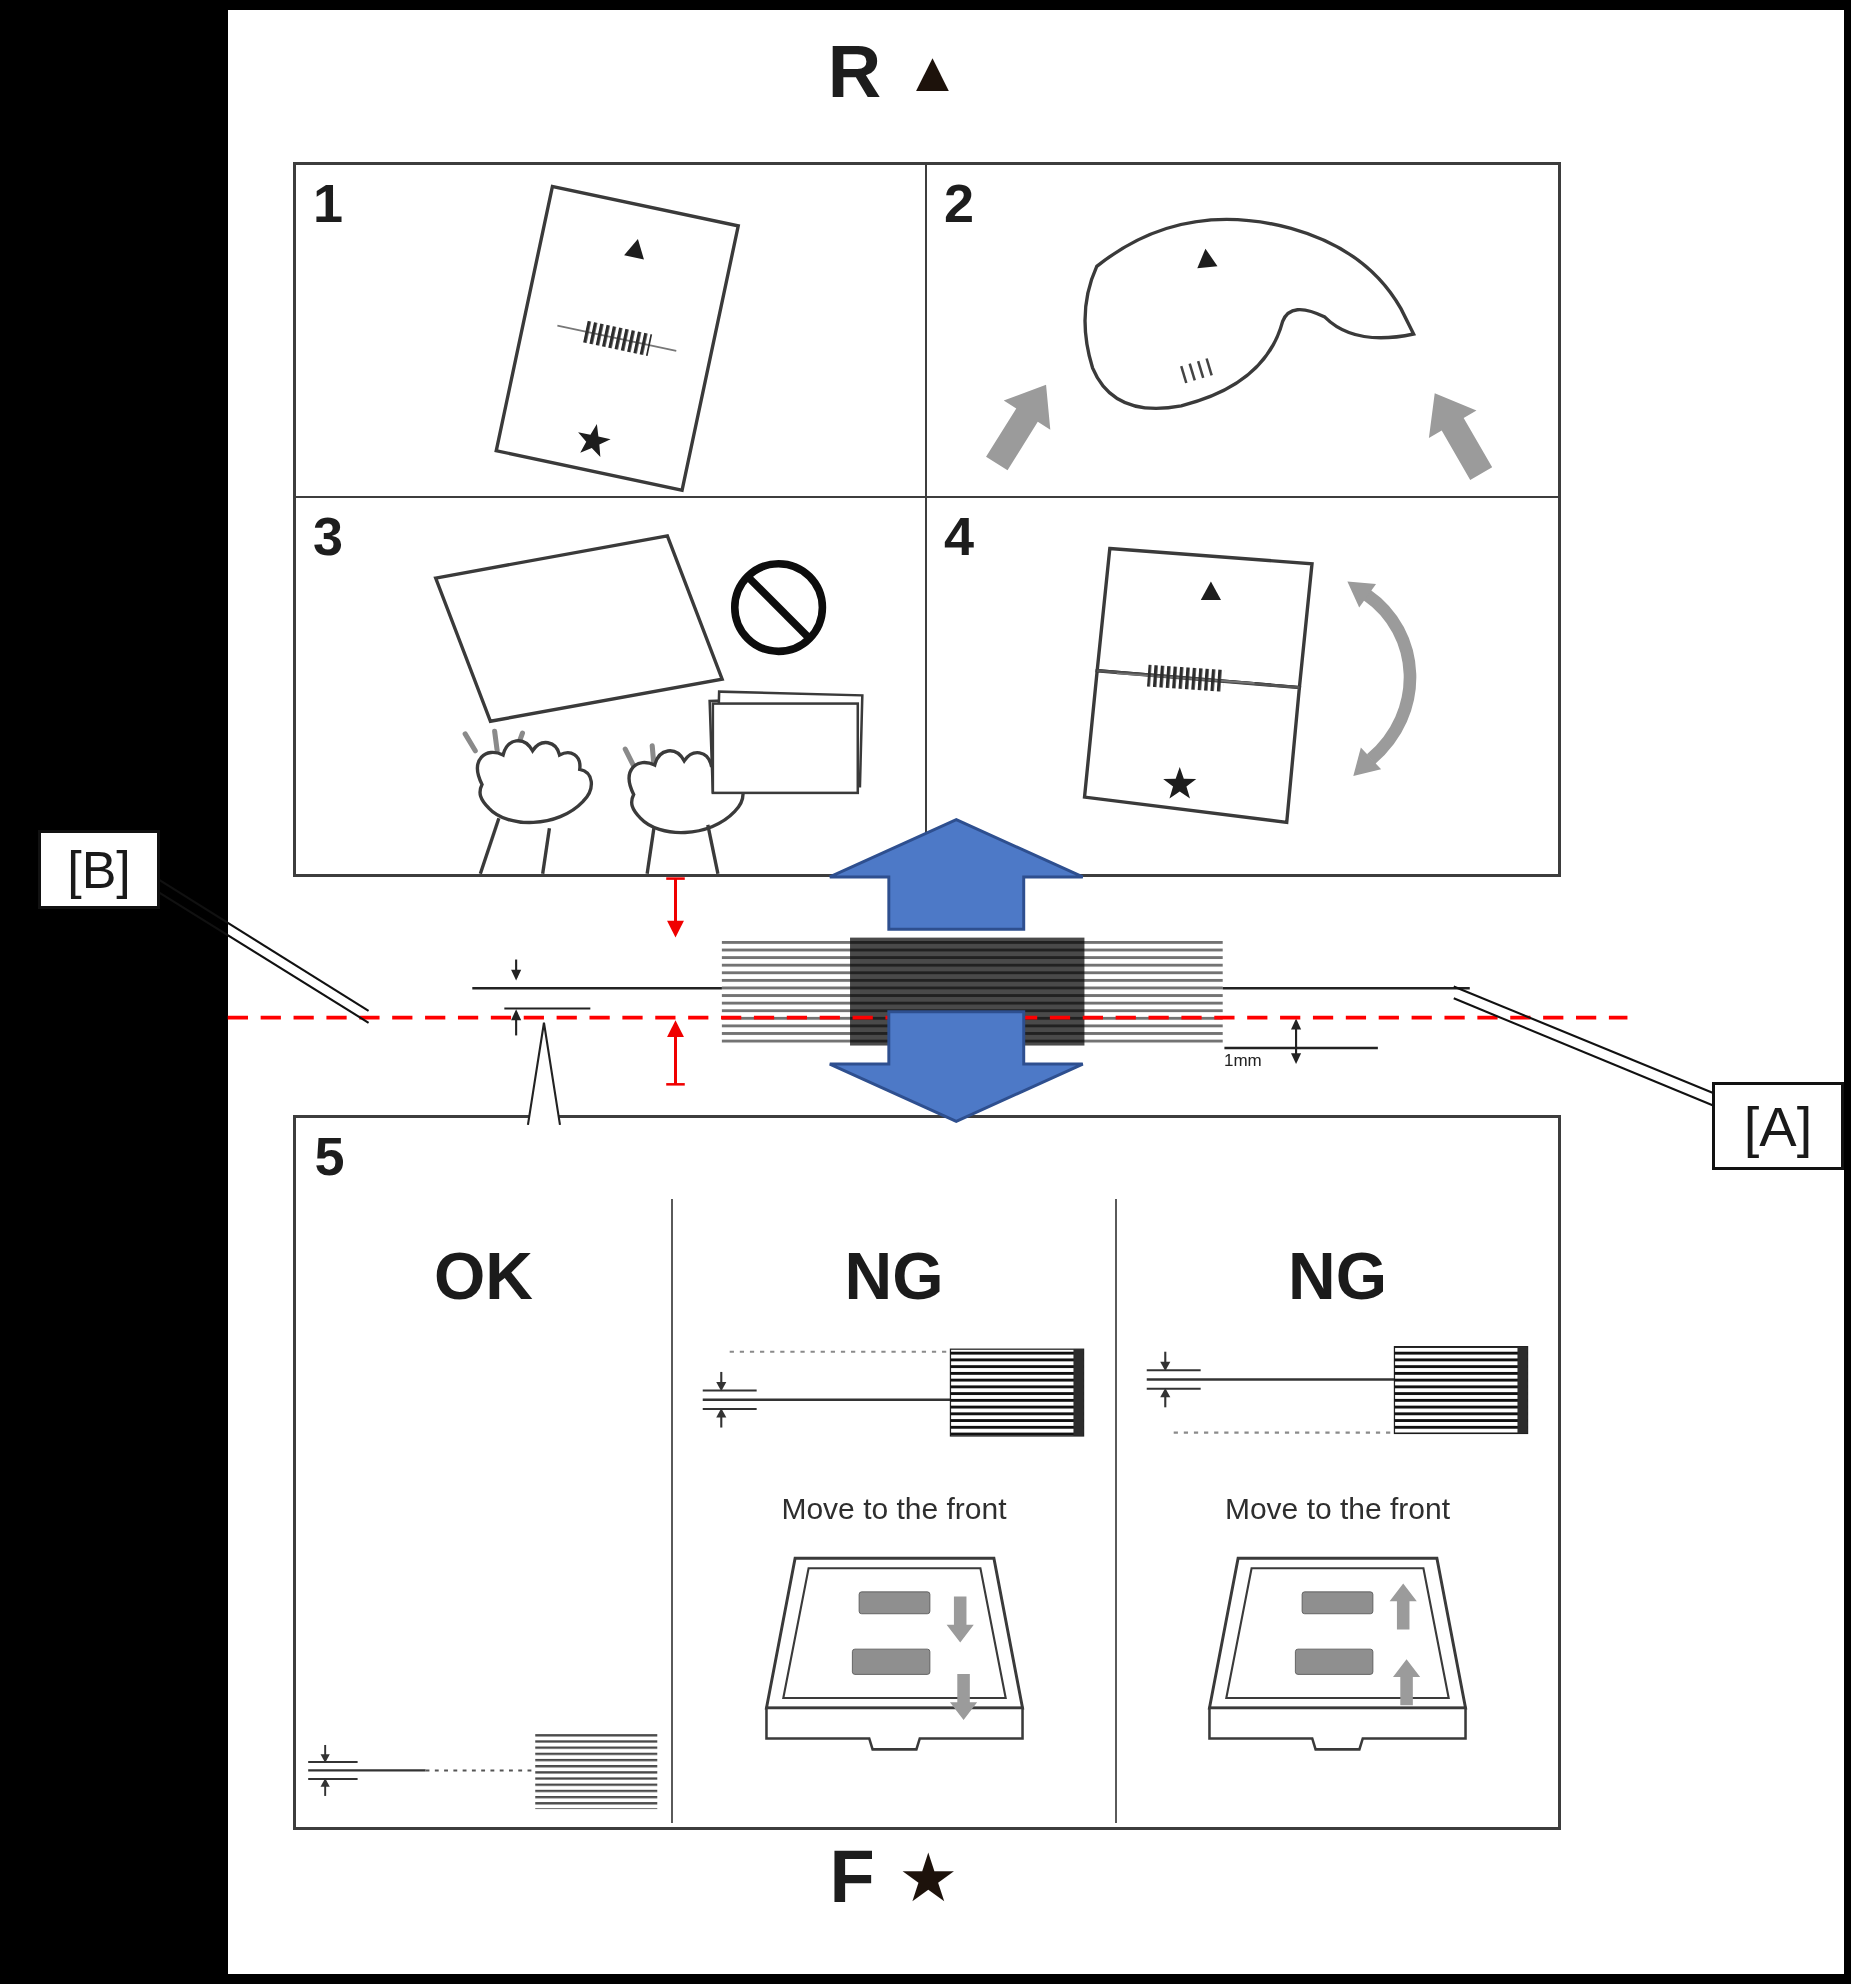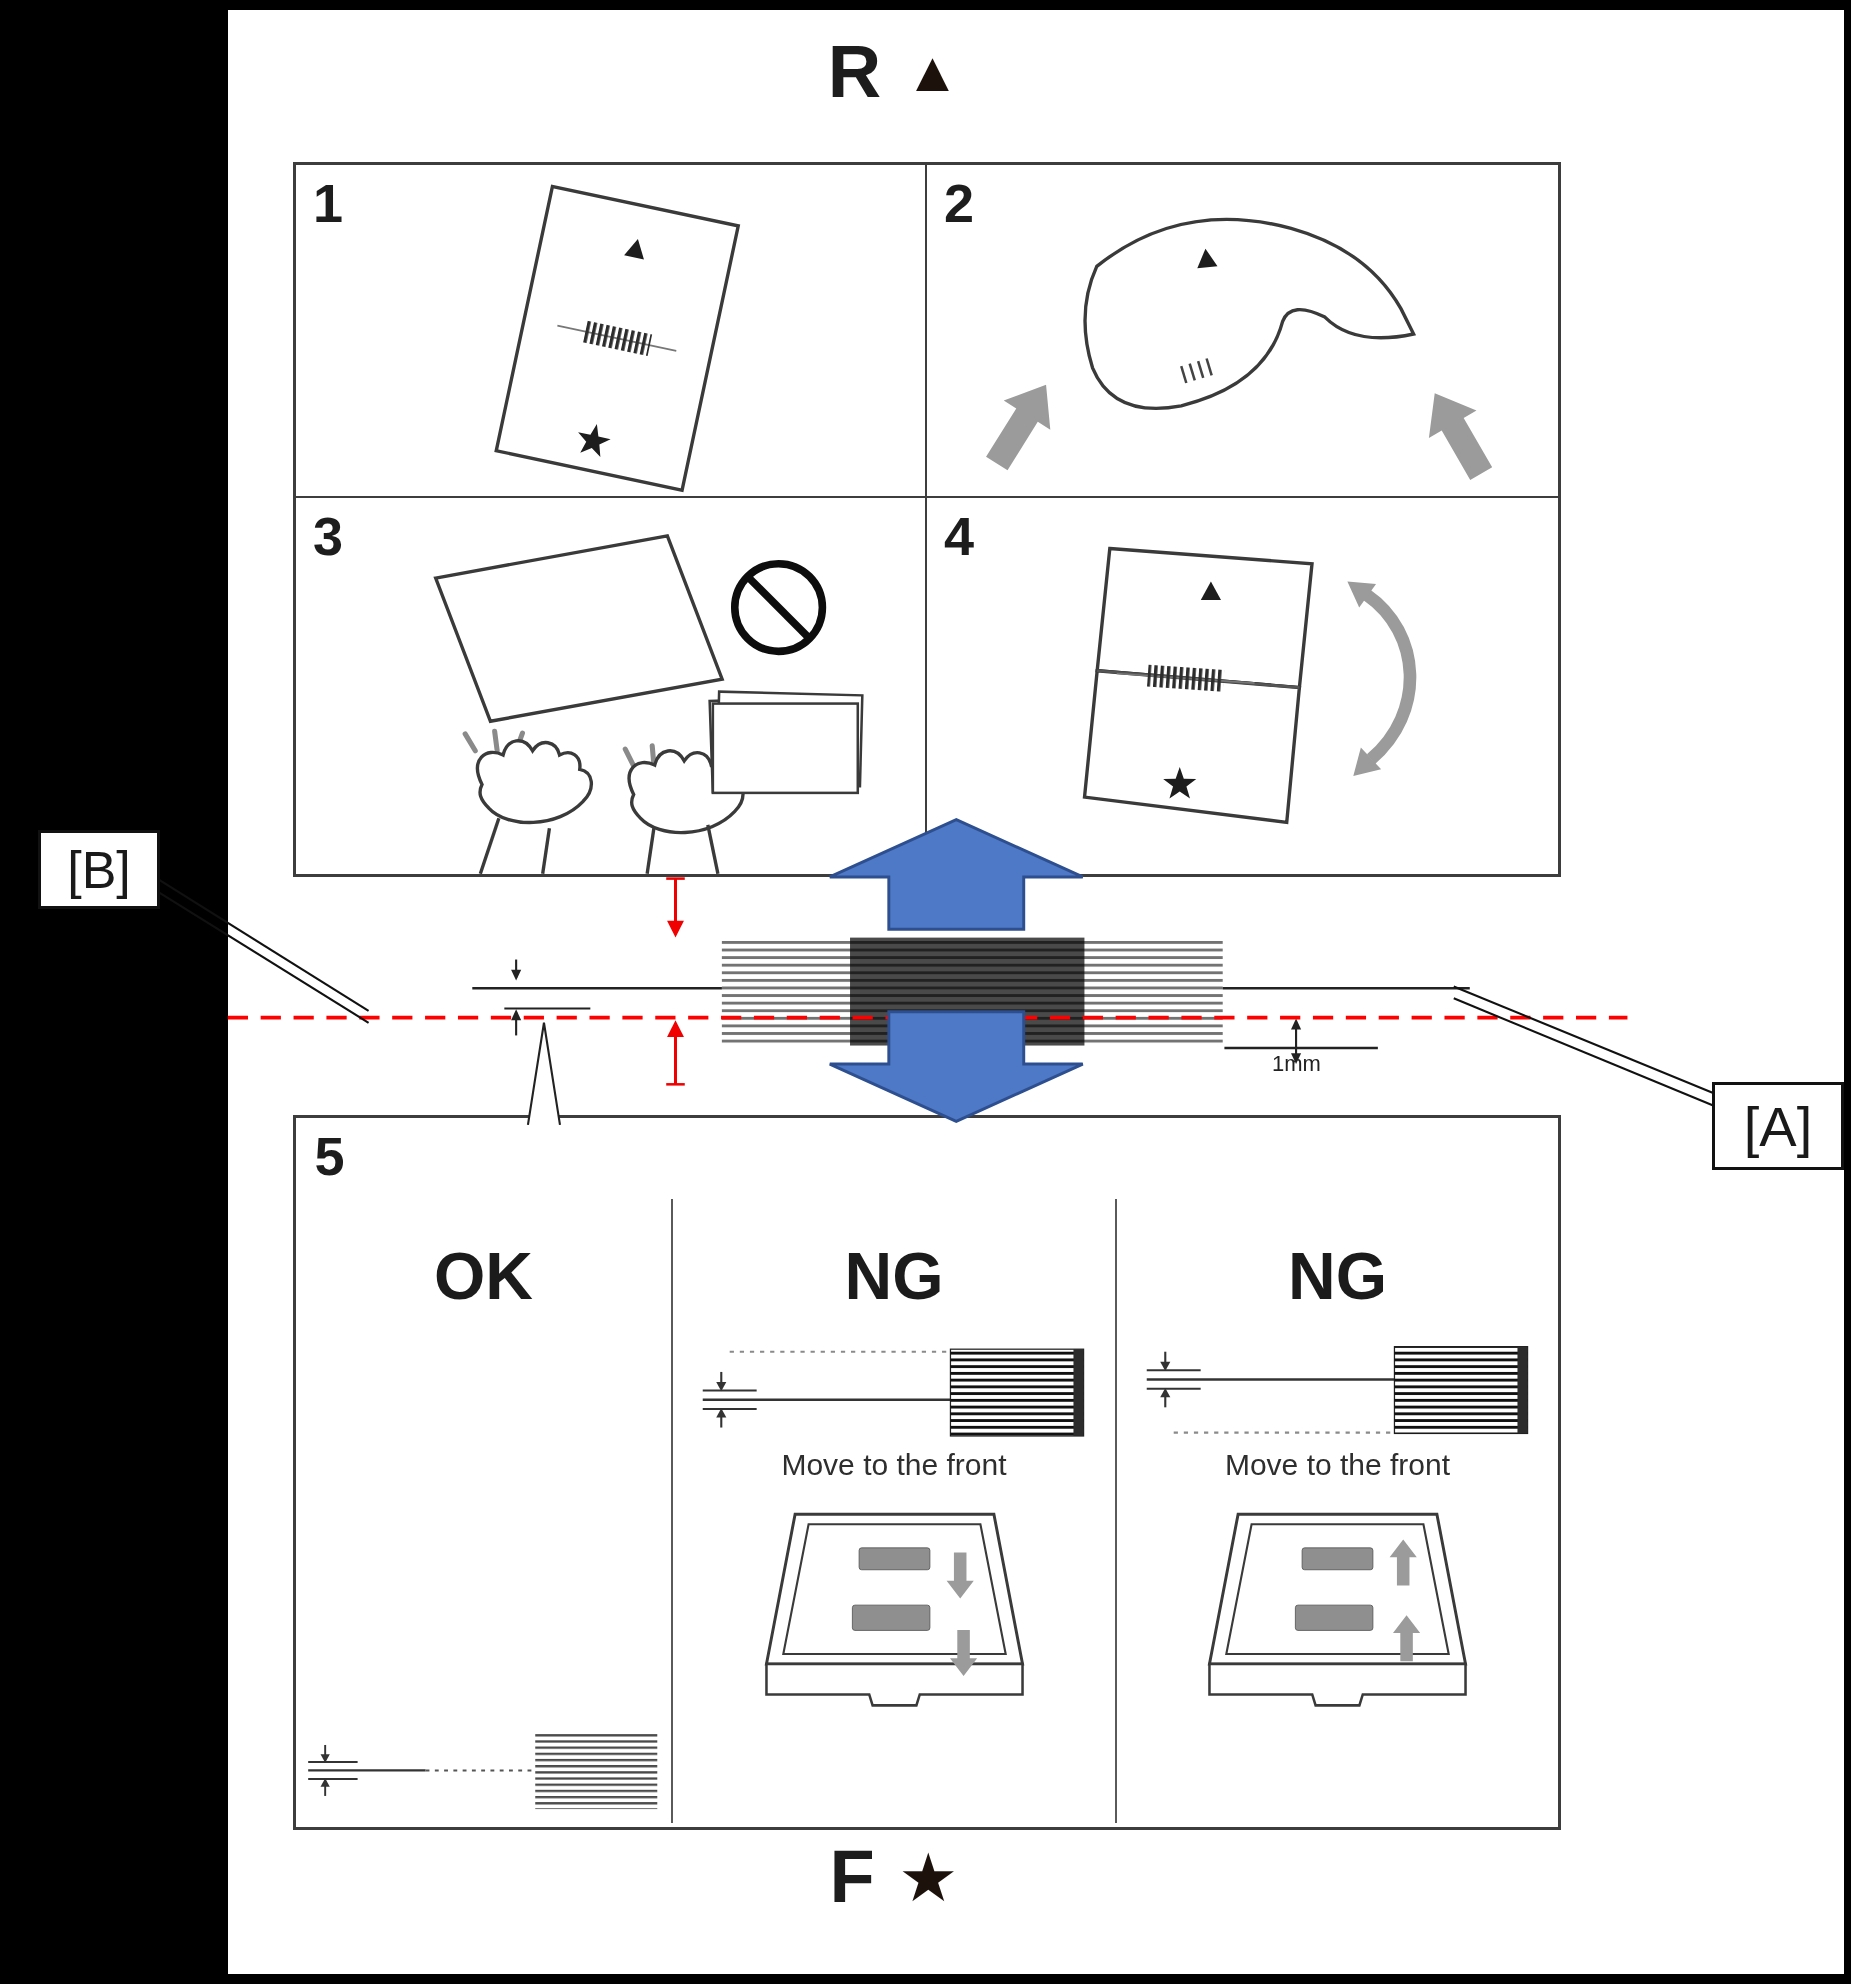--- a/index.html
+++ b/index.html
@@ -28,29 +28,29 @@
 
   .panel5{position:absolute;left:293px;top:1115px;width:1262px;height:709px;border:3px solid #3d3d3d;z-index:3;}
   .p5-num{position:absolute;left:18.6px;top:6.7px;font-size:54px;font-weight:bold;color:#1d1d1d;}
   .p5-divider{position:absolute;top:81px;bottom:4.2px;width:2.1px;background:#5a5a5a;}
   .p5-div1{left:375px;} .p5-div2{left:819px;}
   .p5-col{position:absolute;top:0;height:100%;display:flex;flex-direction:column;align-items:center;}
   .p5-col1{left:0;width:375px;justify-content:space-between;} .p5-col2{left:377px;width:442px;} .p5-col3{left:821px;width:441px;}
   .status-label{margin-top:125px;font-size:66px;font-weight:bold;color:#1b1b1b;line-height:1;}
   .mini-diagram{margin-top:29px;width:396px;height:110px;}
   .p5-col1 .mini-diagram{width:363px;}
-  .move-caption{font-size:30px;color:#2e2e2e;}
+  .move-caption{margin-top:44px;font-size:30px;color:#2e2e2e;}
   .tray{margin-top:17px;width:287px;height:219px;}
 
   
   .callout{position:absolute;background:#fff;border:3px solid #111;display:flex;align-items:center;justify-content:center;z-index:6;font-size:52px;color:#1a1a1a;}
   .callout-b{left:38px;top:830px;width:116px;height:73px;}
   .callout-a{left:1712px;top:1082px;width:126px;height:82px;font-size:56px;}
 
-  .one-mm{position:absolute;left:1272px;top:1051px;font-size:22px;color:#222;z-index:5;}
+  .one-mm{position:absolute;left:1224px;top:1051px;font-size:17px;color:#222;z-index:5;}
 </style>
 </head>
 <body>
 
 <svg width="0" height="0" style="position:absolute" aria-hidden="true">
   <defs>
     <path id="tri" d="M0,-13 L12,9 L-12,9 Z"></path>
     <path id="star" d="M0,-18 L4.2,-5.8 L17.1,-5.6 L6.9,2.2 L10.6,14.6 L0,7.2 L-10.6,14.6 L-6.9,2.2 L-17.1,-5.6 L-4.2,-5.8 Z"></path>
     <path id="blockArrow" d="M0,0 L26,34 L12,34 L12,88 L-12,88 L-12,34 L-26,34 Z"></path>
     <pattern id="patchStripes" width="7.6" height="26" patternUnits="userSpaceOnUse">

